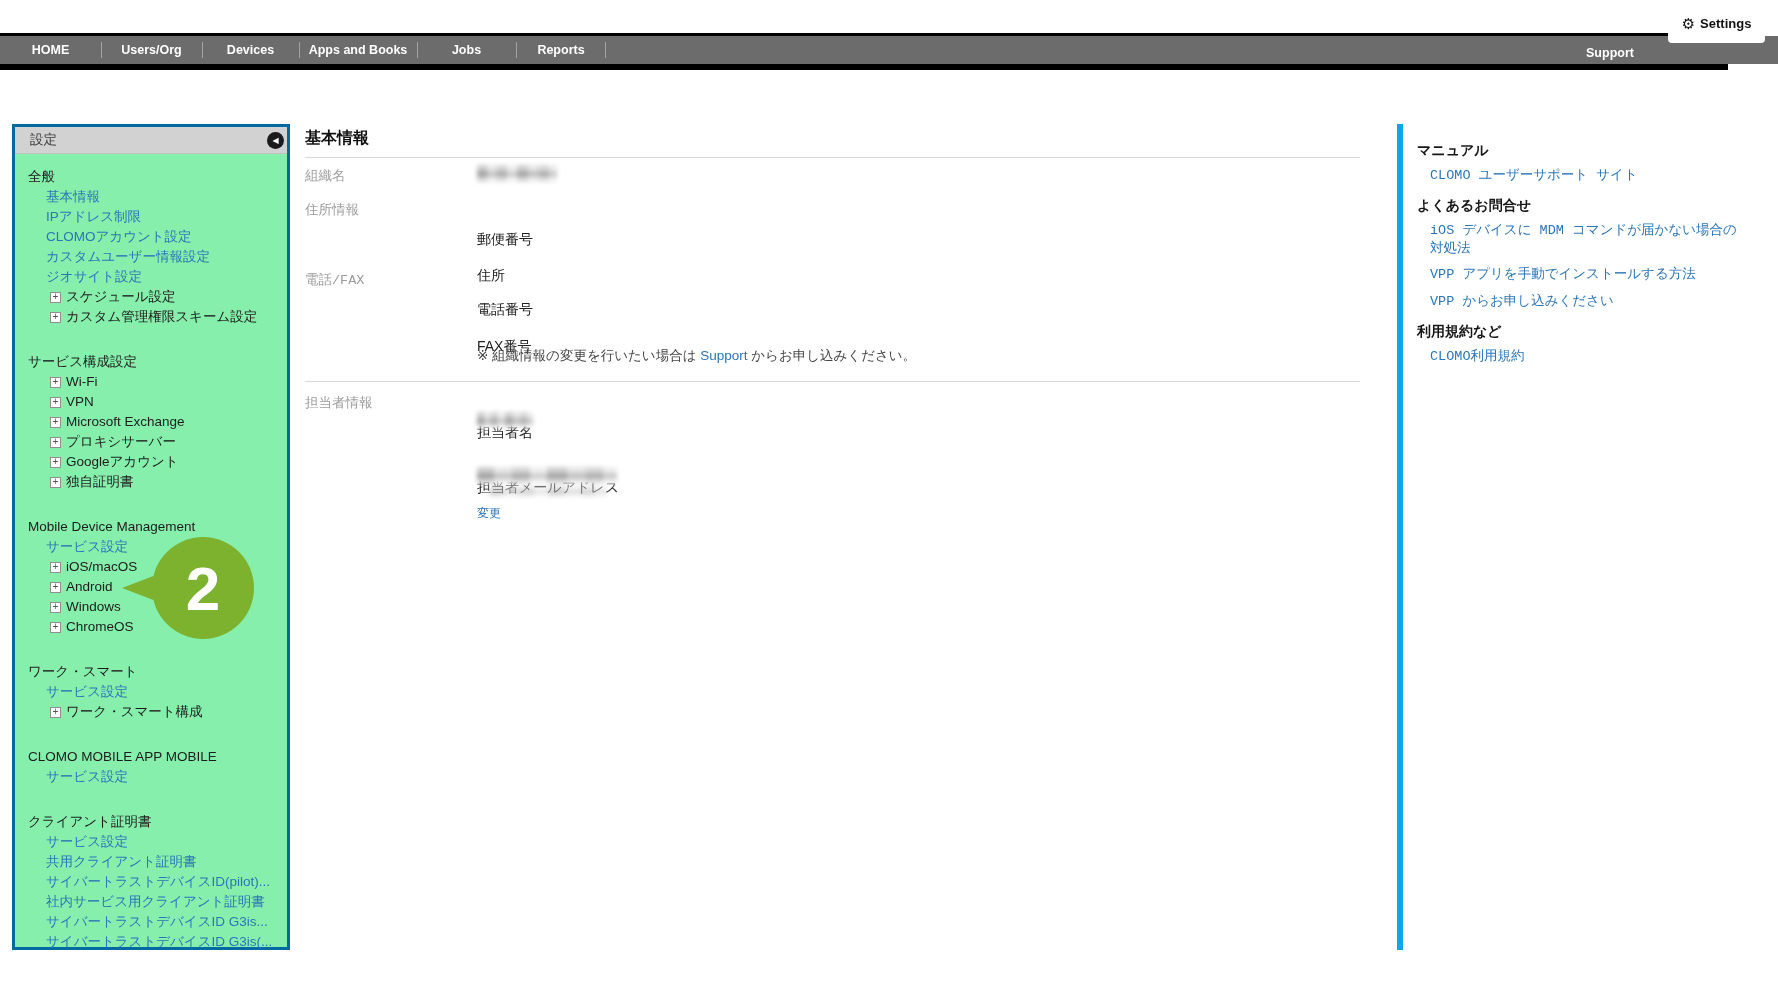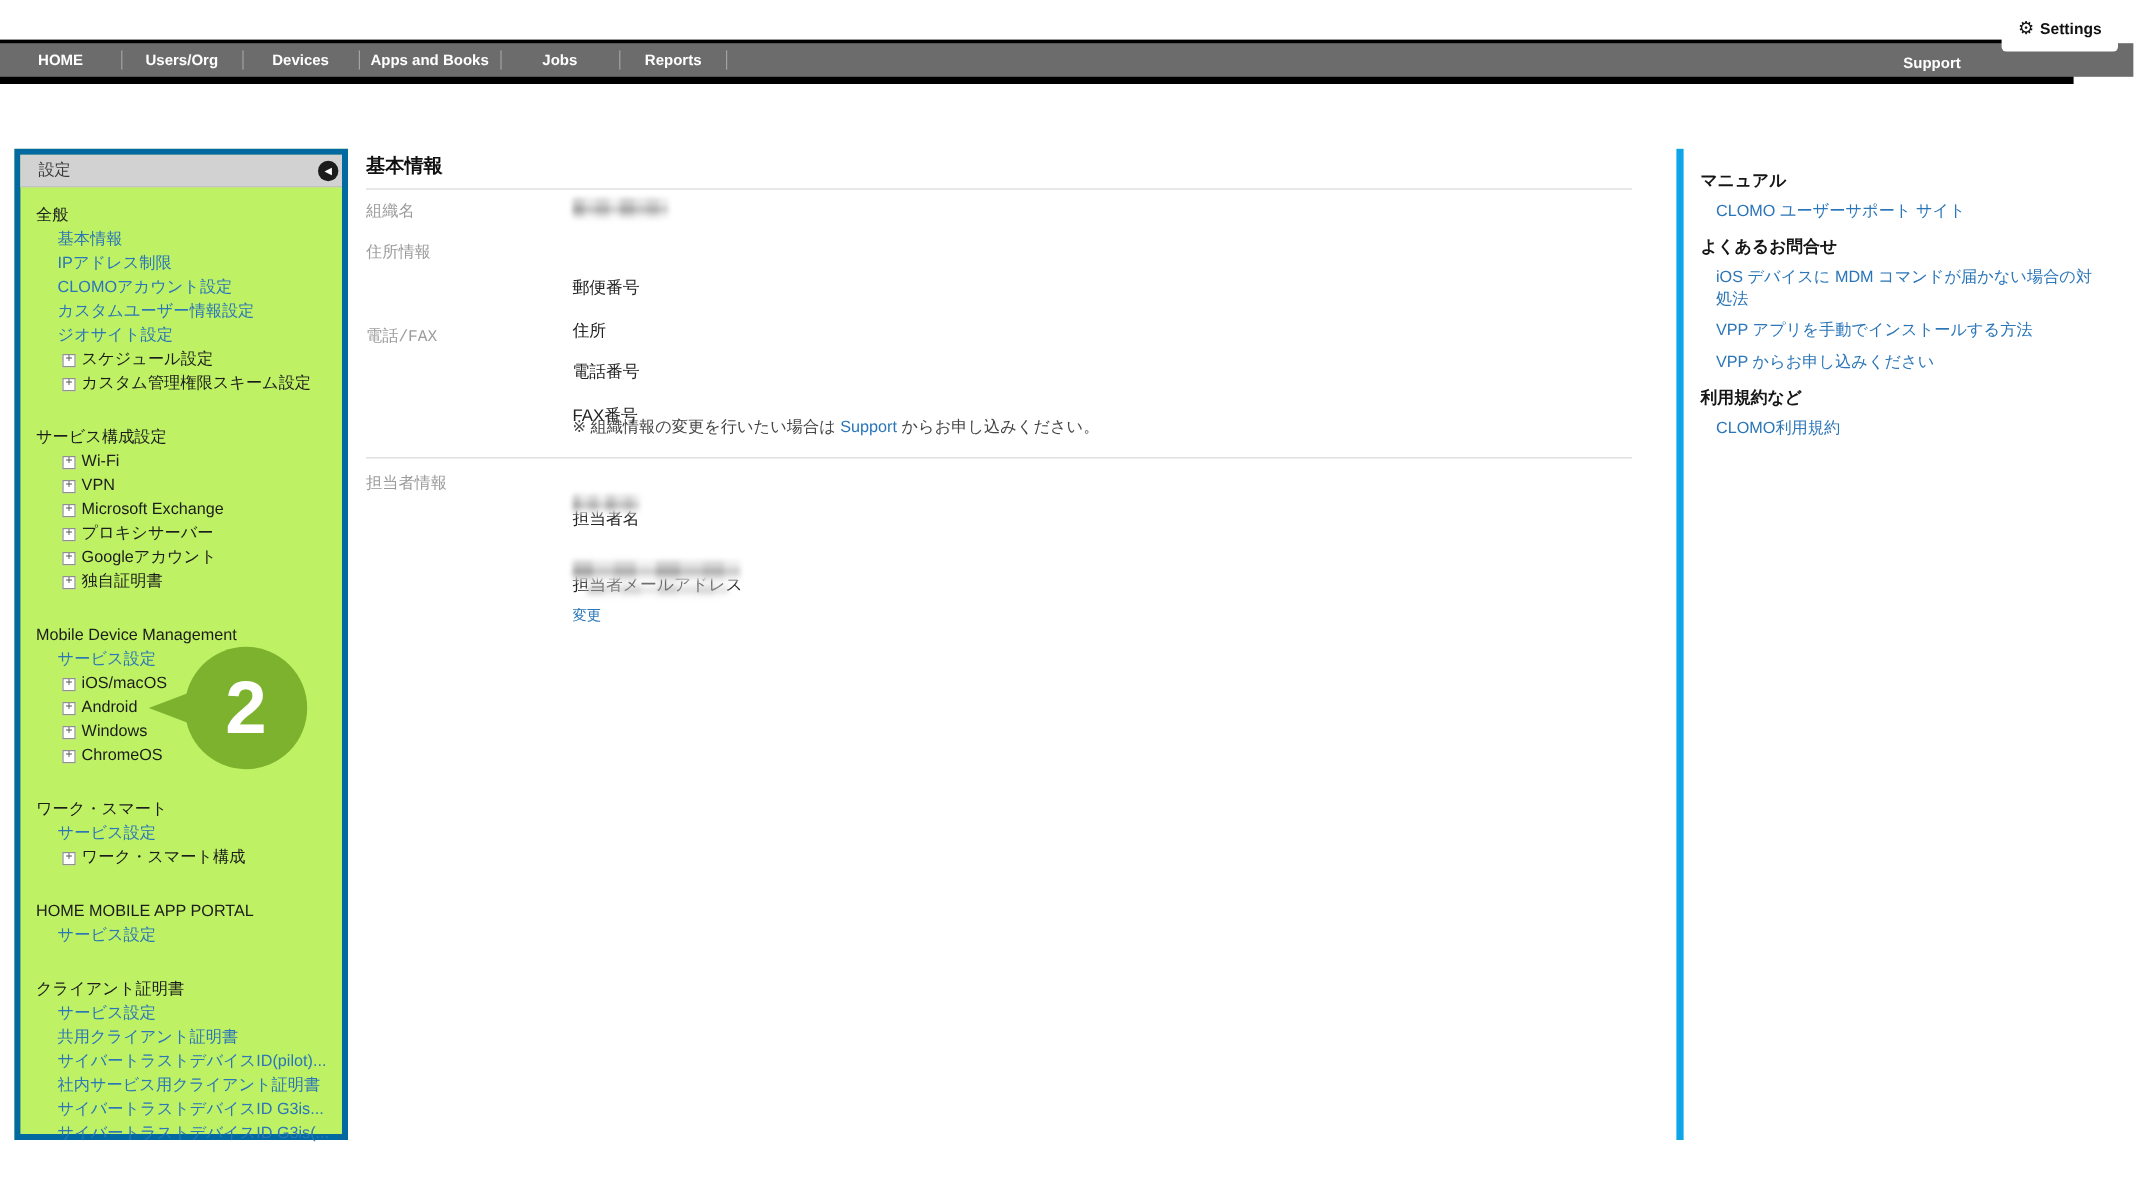--- a/index.html
+++ b/index.html
@@ -21,21 +21,21 @@
   .nav-support { position:absolute; left:1565px; top:3px; height:28px; width:90px;
     display:flex; align-items:center; justify-content:center;
     color:#fff; font-size:12.5px; font-weight:bold; cursor:pointer; }
   .settings-tab { position:absolute; left:1668px; top:3px; width:97px; height:40px;
     background:#fff; border-radius:0 0 4px 4px; display:flex; align-items:center; justify-content:center;
     gap:5px; font-size:13px; font-weight:bold; color:#111; z-index:3; cursor:pointer; }
   .gear { font-size:15px; line-height:1; color:#111; }
 
   
   .side-box { position:absolute; left:12px; top:124px; width:278px; height:826px;
-    background:#bef264; border:5px solid #0369a1; }
+    background:#86efac; border:3px solid #0369a1; }
   .side-head { height:27px; background:#d3d2d2; border-bottom:1px solid #c2c2c2;
     display:flex; align-items:center; justify-content:space-between; padding:0 3px 0 15px;
     color:#3a3a3a; font-size:13.5px; }
   .collapse-btn { width:17px; height:17px; border-radius:50%; background:#1b1b1b; color:#fff;
     display:flex; align-items:center; justify-content:center; font-size:8px; cursor:pointer; }
   .side-list { padding:13px 6px 0 13px; font-size:13.5px; line-height:20px; white-space:nowrap; }
   .side-section + .side-section { margin-top:25px; }
   .side-header { color:#1c1c1c; }
   .side-item.link { padding-left:18px; color:#2b76b8; cursor:pointer; }
   .side-item.expand { padding-left:22px; color:#1c1c1c; cursor:pointer; }
@@ -69,21 +69,21 @@
   .blur-name  { left:172px; top:412px; width:56px;  height:16px; }
   .blur-mail1 { left:172px; top:467px; width:140px; height:17px; }
   .blur-mail2 { left:184px; top:486px; width:118px; height:11px; opacity:.55; }
   .change-link { position:absolute; left:172px; top:505px; font-size:12px; }
 
   
   .right { position:absolute; left:1397px; top:124px; width:361px; height:826px;
     border-left:6px solid #0ea5e9; padding:16px 12px 0 14px; font-size:13.5px; }
   .rp-header { font-weight:bold; color:#161616; font-size:14px; margin:12px 0 7px; }
   .rp-header:first-child { margin-top:2px; }
-  .rp-link { color:#2b76b8; padding-left:13px; line-height:1.32; margin-bottom:9px; cursor:pointer; }
+  .rp-link { color:#2b76b8; padding-left:13px; line-height:1.32; margin-bottom:9px; cursor:pointer;font-family:Liberation Mono, monospace; }
 </style>
 </head>
 <body>
 
 <div class="topbar">
   <div class="topbar-inner">
     <div class="nav-item w1">HOME</div>
     <div class="nav-item w2">Users/Org</div>
     <div class="nav-item w3">Devices</div>
     <div class="nav-item w4">Apps and Books</div>
@@ -136,21 +136,21 @@
       <div class="side-item expand"><span class="exp-icon">+</span><span>ChromeOS</span></div>
     </div>
 
     <div class="side-section">
       <div class="side-header">ワーク・スマート</div>
       <div class="side-item link">サービス設定</div>
       <div class="side-item expand"><span class="exp-icon">+</span><span>ワーク・スマート構成</span></div>
     </div>
 
     <div class="side-section">
-      <div class="side-header">HOME MOBILE APP PORTAL</div>
+      <div class="side-header">CLOMO MOBILE APP MOBILE</div>
       <div class="side-item link">サービス設定</div>
     </div>
 
     <div class="side-section">
       <div class="side-header">クライアント証明書</div>
       <div class="side-item link">サービス設定</div>
       <div class="side-item link">共用クライアント証明書</div>
       <div class="side-item link">サイバートラストデバイスID(pilot)...</div>
       <div class="side-item link">社内サービス用クライアント証明書</div>
       <div class="side-item link">サイバートラストデバイスID G3is...</div>

